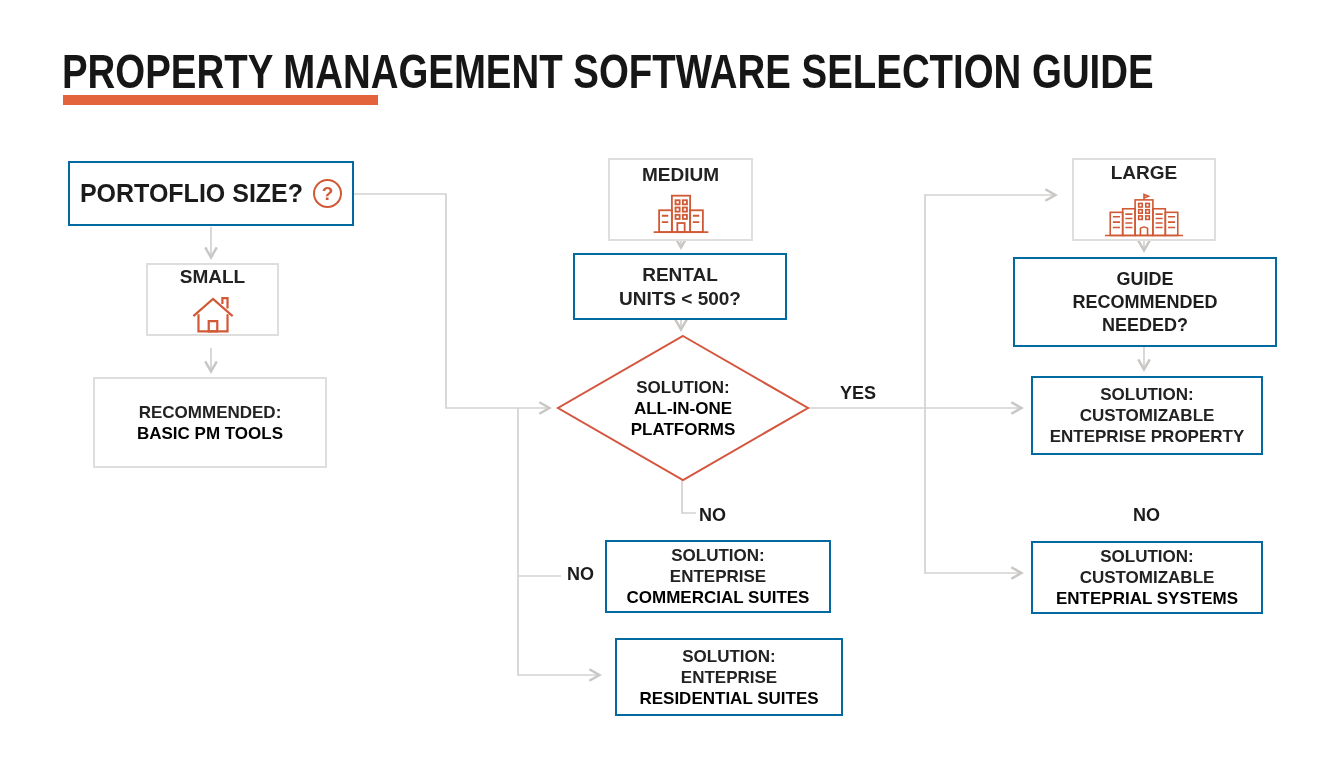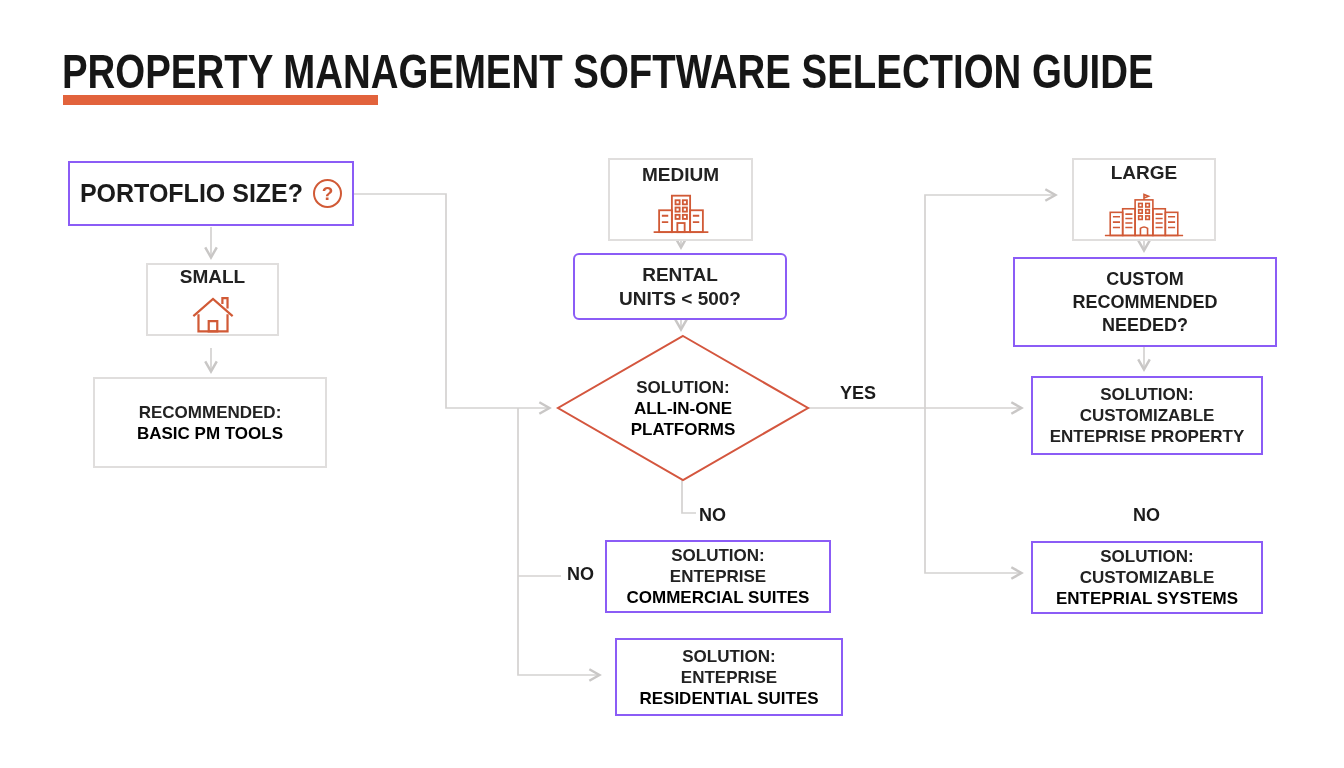--- a/index.html
+++ b/index.html
@@ -14,36 +14,36 @@
     left:62px;top:44px;font-size:48px;font-weight:700;letter-spacing:0px;
     transform:scaleX(0.80);transform-origin:left top;white-space:nowrap;color:#161616;
   }
   #title-underline{left:63px;top:95px;width:315px;height:10px;background:#E2633C;}
   
   .node{
     background:#fff;display:flex;flex-direction:column;align-items:center;
     justify-content:center;text-align:center;z-index:2;box-sizing:border-box;
   }
   .gray-border{border:2px solid #e0dedd;}
-  .orange-border{border:2px solid #8b5cf6;}
+  .orange-border{border:2px solid #0369a1;}
   .bold17{font-size:17px;font-weight:700;line-height:21px;color:#222;}
   .bold19{font-size:19px;font-weight:700;line-height:24px;color:#222;text-align:center;}
   .orange-text{color:#000000;}
   
   #portfolio{left:68px;top:161px;width:286px;height:65px;flex-direction:row;gap:10px;}
   #portfolio .q-label{font-size:25px;font-weight:700;color:#1b1b1b;}
   .q-icon{
     width:29px;height:29px;border:2.4px solid #D15A36;border-radius:50%;
     display:flex;align-items:center;justify-content:center;
     color:#D15A36;font-size:19px;font-weight:700;box-sizing:border-box;
   }
   #small{left:146px;top:263px;width:133px;height:73px;gap:4px;}
   #recommended{left:93px;top:377px;width:234px;height:91px;}
   #medium{left:608px;top:158px;width:145px;height:83px;gap:3px;}
-  #rental{left:573px;top:253px;width:214px;height:67px;border-radius:6px;}
+  #rental{left:573px;top:253px;width:214px;height:67px;}
   #large{left:1072px;top:158px;width:144px;height:83px;gap:6px;}
   #custom{left:1013px;top:257px;width:264px;height:90px;font-size:18px;line-height:23px;}
   #ent-systems{left:1031px;top:376px;width:232px;height:79px;}
   #commercial{left:605px;top:540px;width:226px;height:73px;}
   #residential{left:615px;top:638px;width:228px;height:78px;}
   #entprial{left:1031px;top:541px;width:232px;height:73px;}
   
   #diamond-wrap{left:553px;top:331px;width:260px;height:154px;z-index:2;}
   #diamond-text{
     left:553px;top:331px;width:260px;height:154px;display:flex;flex-direction:column;
@@ -167,21 +167,21 @@
       <path d="M42 50 L42 42 Q46 39 50 42 L50 50"></path>
       <path d="M25 26 L33 26 M25 31 L33 31 M25 36 L33 36 M25 41 L33 41"></path>
       <path d="M59 26 L67 26 M59 31 L67 31 M59 36 L67 36 M59 41 L67 41"></path>
       <path d="M11 29 L19 29 M11 35 L19 35 M11 41 L19 41"></path>
       <path d="M73 29 L81 29 M73 35 L81 35 M73 41 L81 41"></path>
     </g>
   </svg>
 </div>
 
 <div class="abs node orange-border" id="custom" style="font-weight:700;">
-  <span>CUSTOM</span>
+  <span>GUIDE</span>
   <span>RECOMMENDED</span>
   <span>NEEDED?</span>
 </div>
 
 <div class="abs node orange-border bold17" id="ent-systems">
   <span>SOLUTION:</span>
   <span>CUSTOMIZABLE</span>
   <span>ENTEPRISE PROPERTY</span>
 </div>
 

